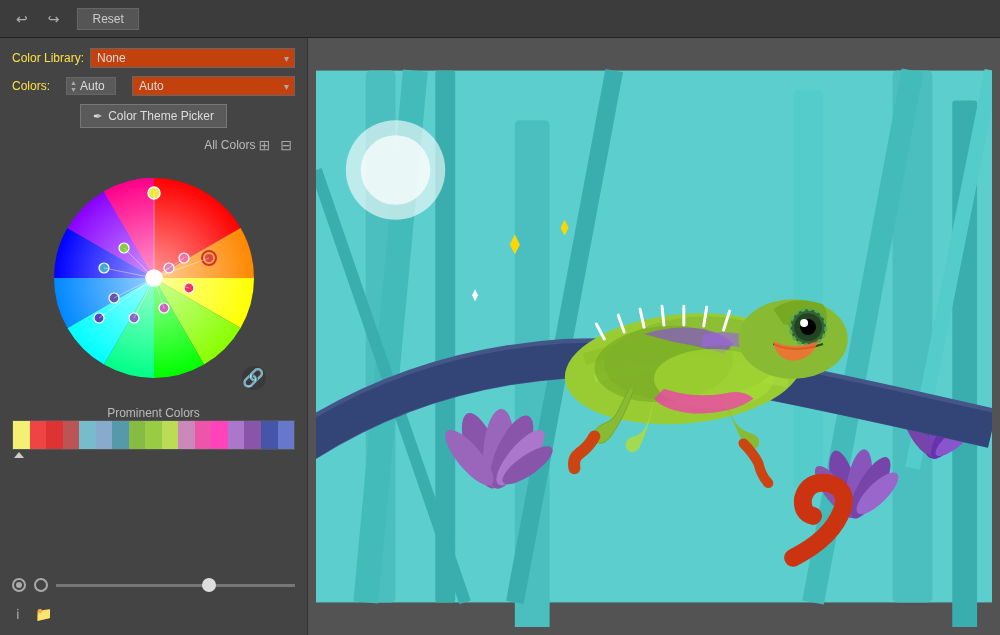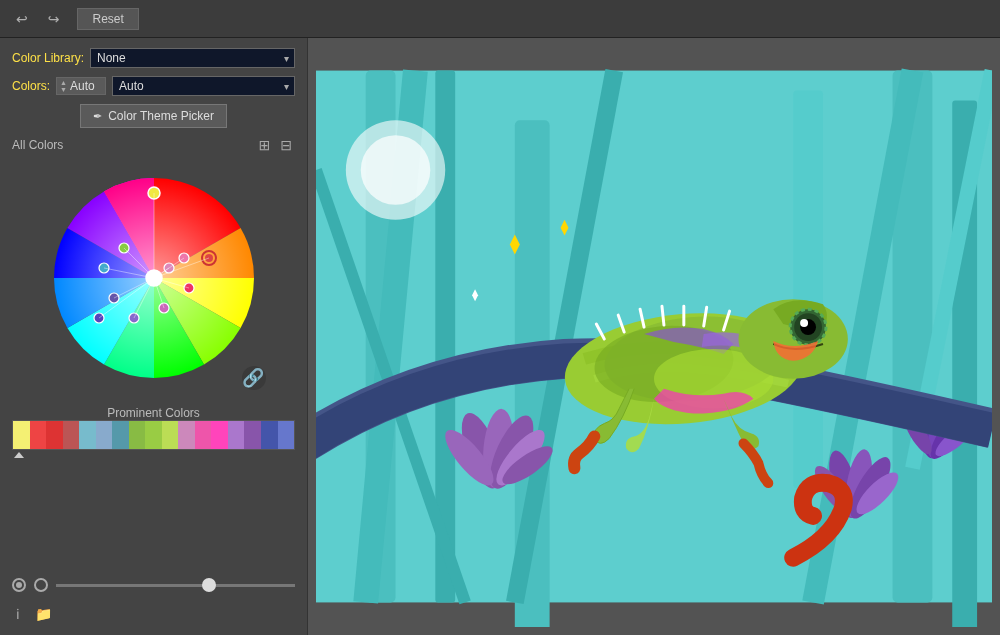--- a/index.html
+++ b/index.html
@@ -95,34 +95,34 @@
       position: absolute;
       right: 6px;
       top: 50%;
       transform: translateY(-50%);
       pointer-events: none;
       color: #aaa;
       font-size: 10px;
     }
     .select-wrapper select {
       width: 100%;
-      background: #0f172a;
+      background: #c2410c;
       border: 1px solid #666;
       color: #ddd;
       font-size: 12px;
       padding: 2px 20px 2px 6px;
       appearance: none;
       -webkit-appearance: none;
       cursor: pointer;
     }
 
     .colors-row {
       display: flex;
       align-items: center;
-      gap: 6px;
+      gap: 16px;
     }
     .spinner-arrows {
       display: flex;
       flex-direction: column;
       margin-right: 3px;
     }
     .spinner-arrows span {
       font-size: 7px;
       line-height: 1;
       color: #aaa;
@@ -148,21 +148,21 @@
 
     
     .color-wheel-section {
       display: flex;
       flex-direction: column;
       gap: 4px;
     }
     .color-wheel-header {
       display: flex;
       align-items: center;
-      justify-content: space-between;
+      justify-content: flex-end;
     }
     .color-wheel-label {
       color: #bbb;
       font-size: 12px;
     }
     .wheel-icons {
       display: flex;
       gap: 4px;
       align-items: center;
     }

